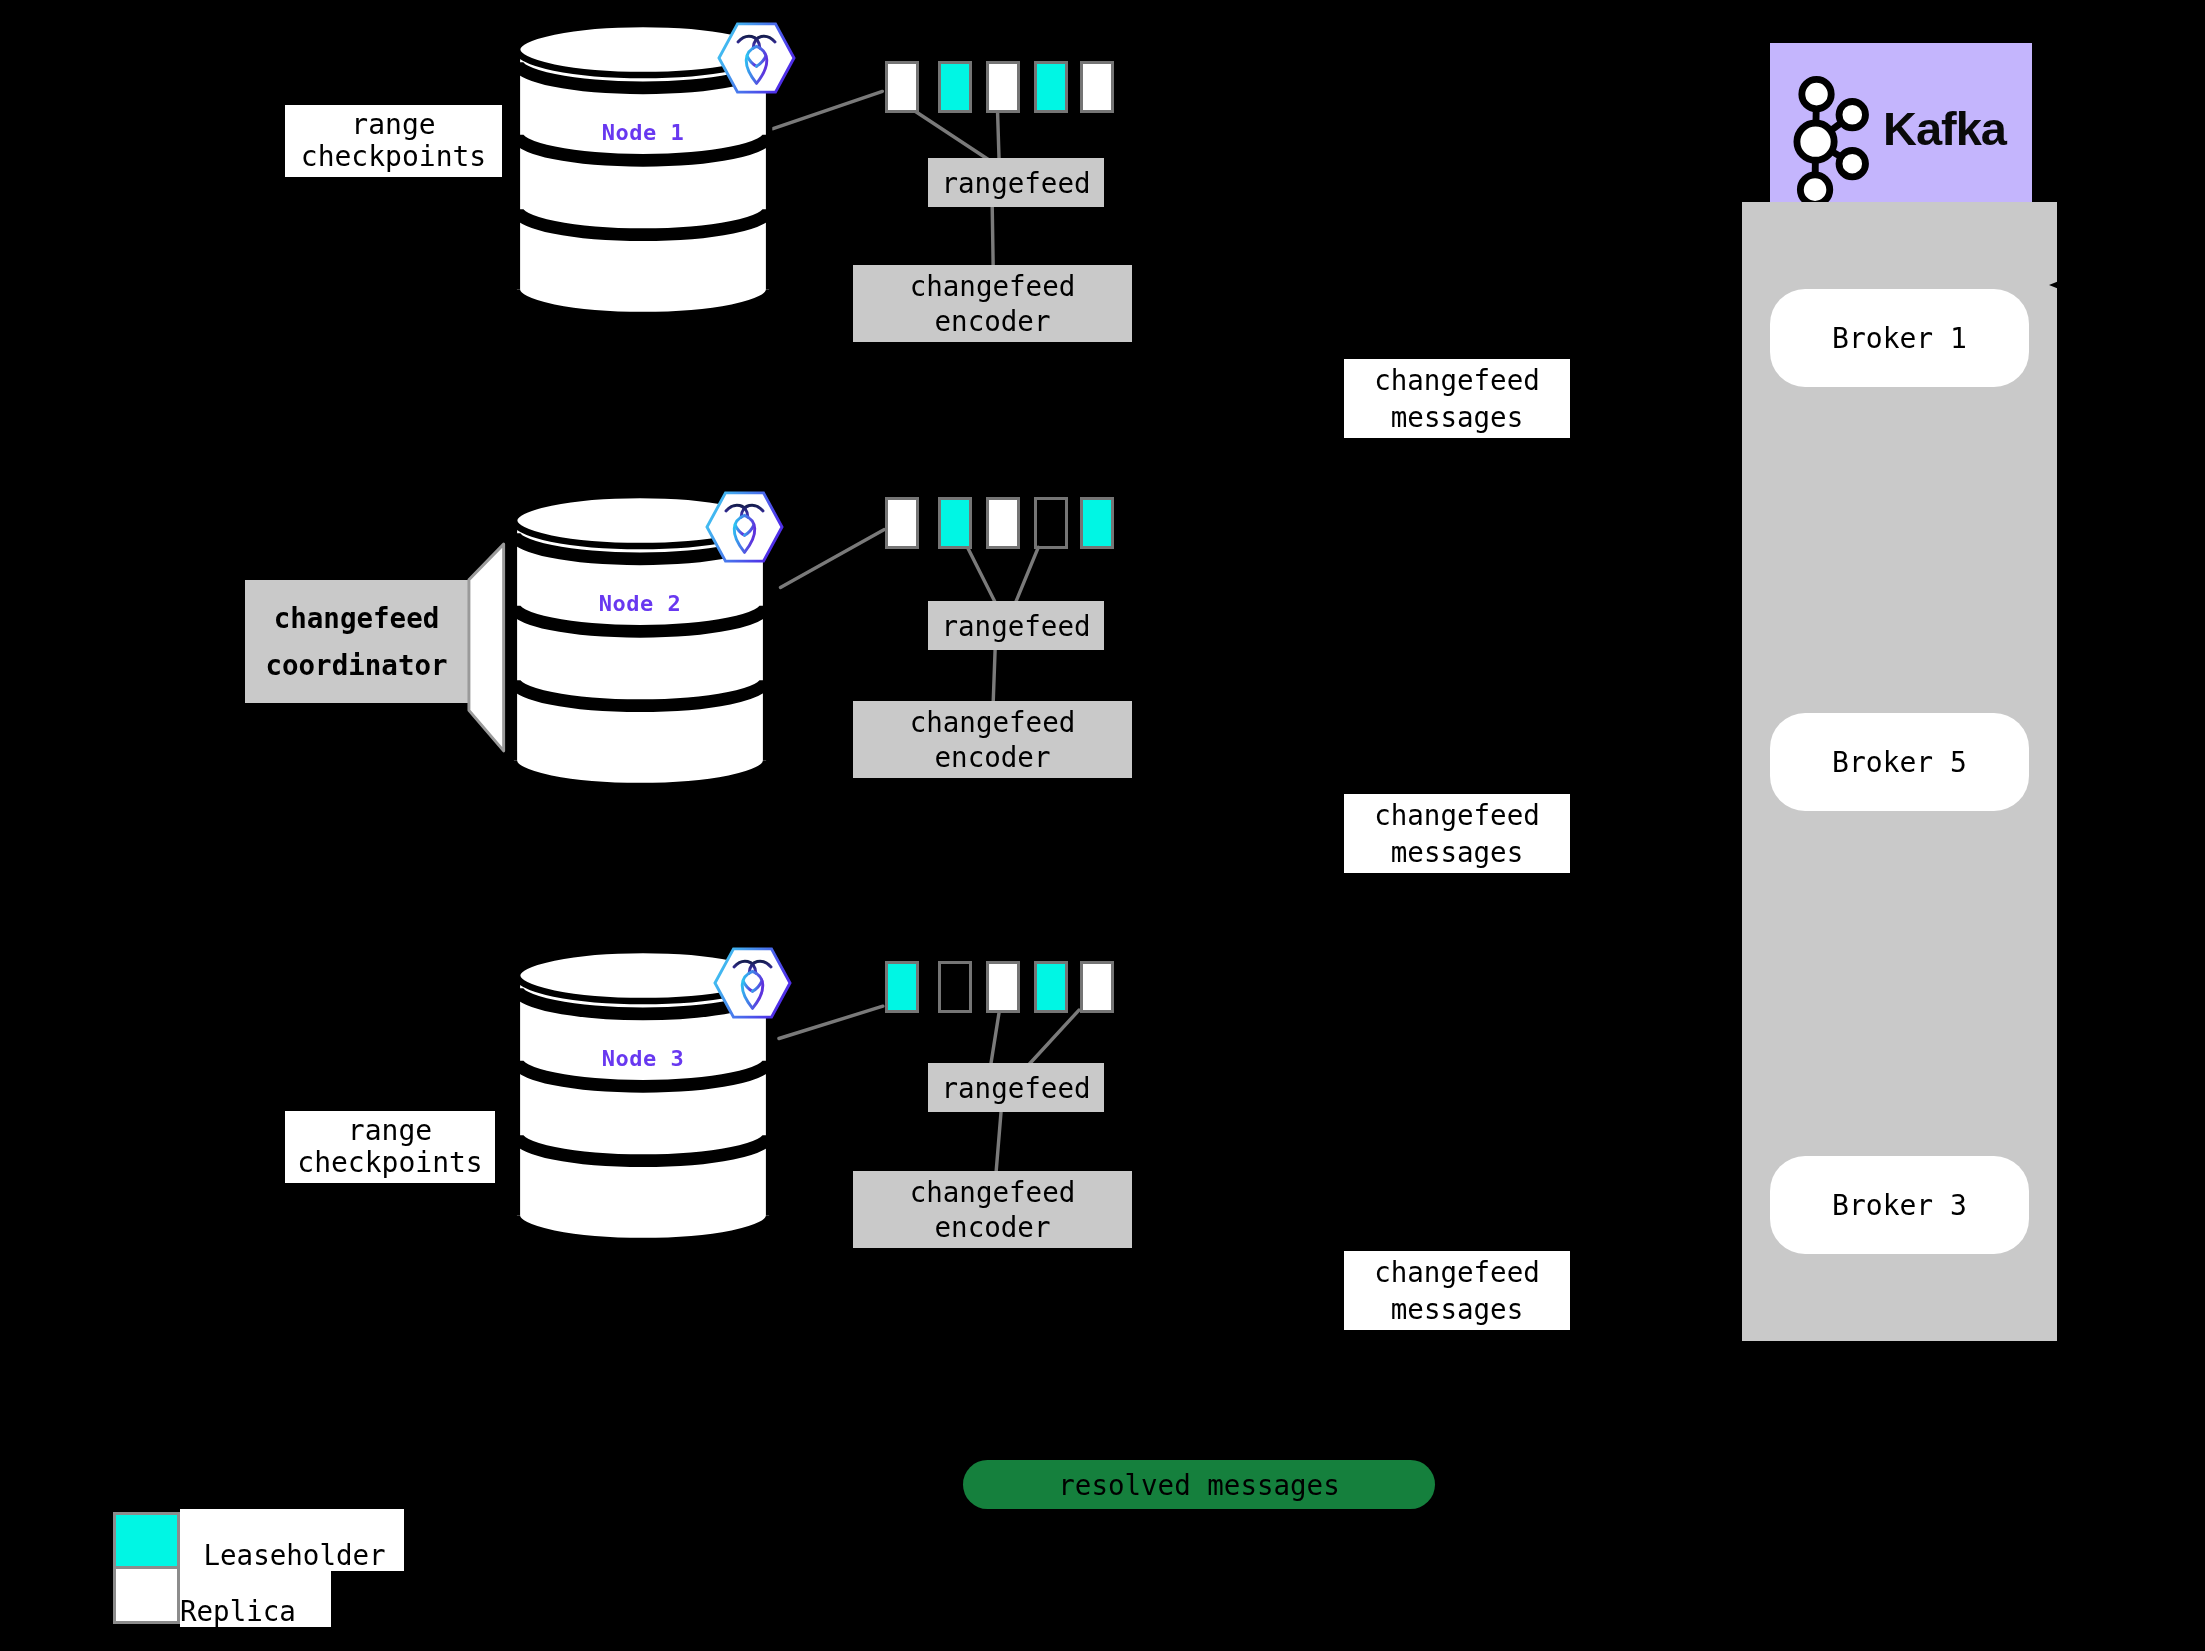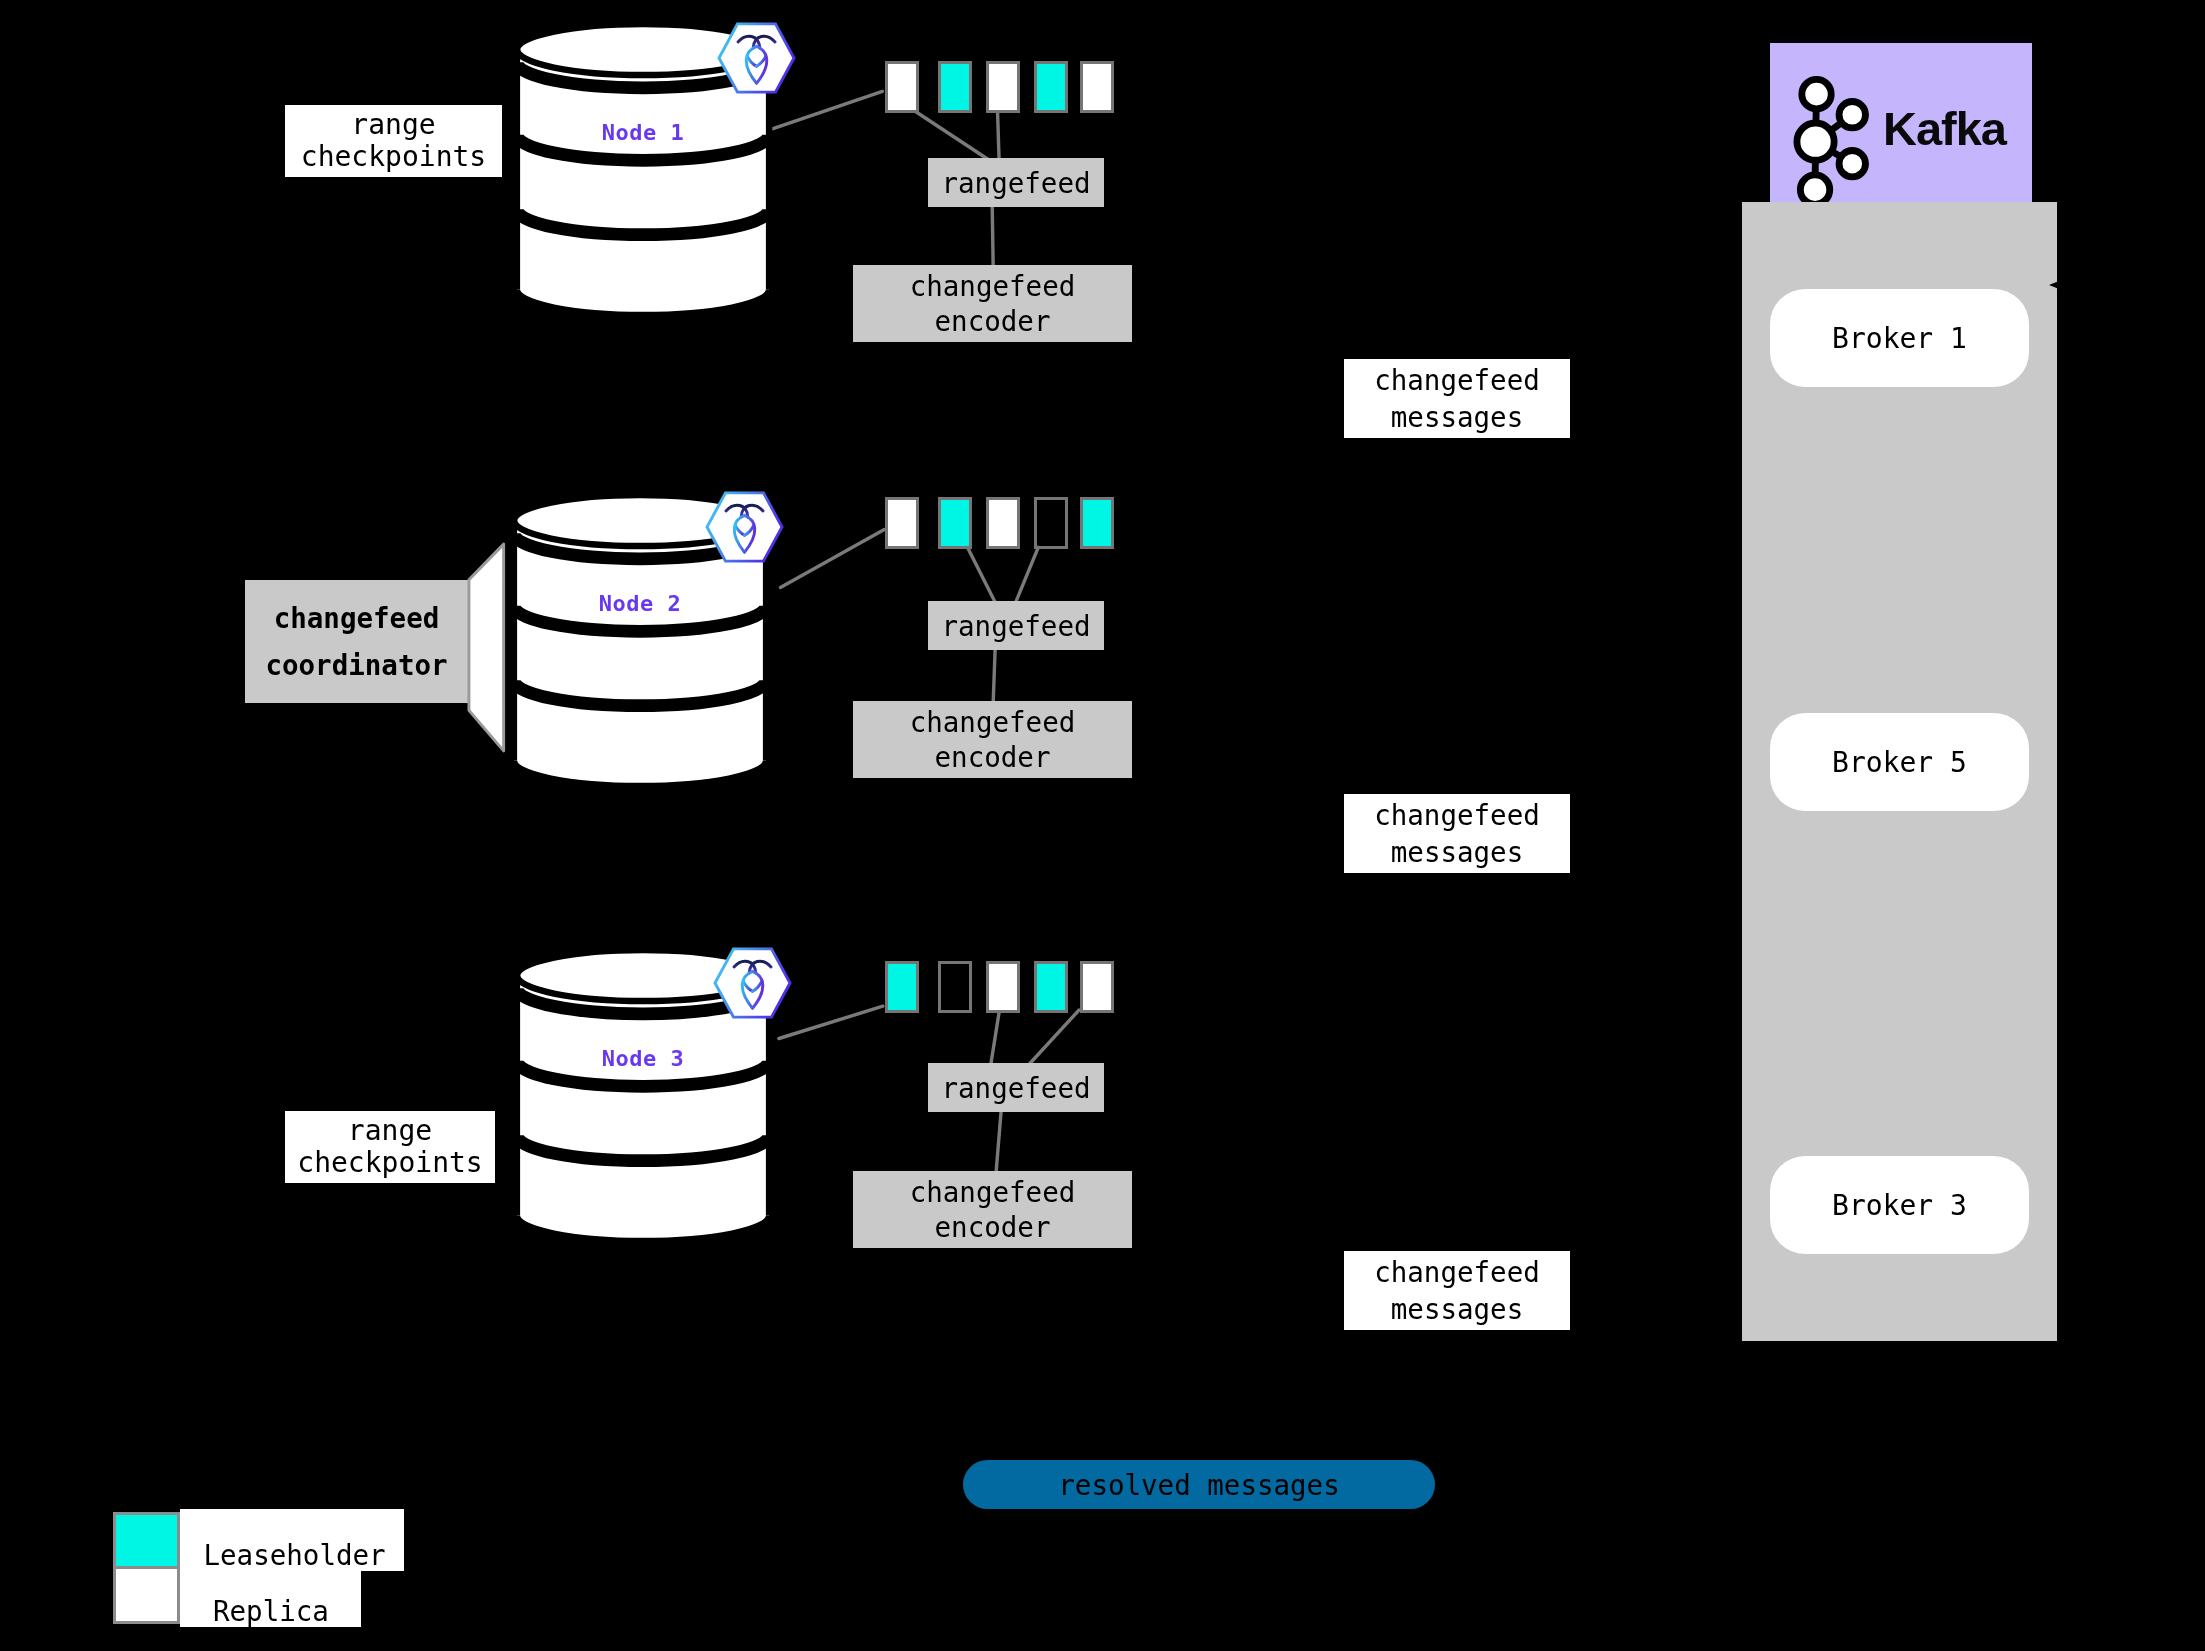--- a/index.html
+++ b/index.html
@@ -53,21 +53,21 @@
   .kafka-wordmark{position:absolute;left:113px;top:58px;font-family:"Liberation Sans","DejaVu Sans",sans-serif;
                   font-weight:bold;font-size:47px;color:#0a0a0a;letter-spacing:-1px;}
   .kafka-container{left:1742px;top:202px;width:315px;height:1139px;background:var(--panel,#c9c9c9);z-index:2;}
   .broker-box{left:1770px;width:259px;height:98px;background:#fff;border-radius:35px;z-index:3;
               display:flex;align-items:center;justify-content:center;font-size:28px;color:#000;}
   #broker-arrowhead{left:2049px;top:281px;width:0;height:0;z-index:4;
        border-top:4.9px solid transparent;border-bottom:4.9px solid transparent;
        border-right:10.3px solid #000;}
 
   
-  .resolved-pill{left:963px;top:1460px;width:472px;height:49px;background:#0369a1;border-radius:24.5px;
+  .resolved-pill{left:963px;top:1460px;width:472px;height:49px;background:#15803d;border-radius:24.5px;
                  z-index:2;display:flex;align-items:center;justify-content:center;font-size:27.5px;color:#000;}
 
   
   .legend-swatch{left:113px;width:67px;height:58px;box-sizing:border-box;
                  border:3.9px solid var(--outline2,#8c8c8c);z-index:2;}
   .legend-label{z-index:2;display:flex;align-items:flex-end;font-size:27.5px;color:#000;background:#fff;}
 </style>
 </head>
 <body>
 
@@ -276,18 +276,18 @@
 
   <div class="abs resolved-pill">
     <span>resolved messages</span>
   </div>
 
   <div class="abs legend-swatch" style="top:1512px;" data-kind="leaseholder"></div>
   <div class="abs legend-swatch" style="top:1566px;" data-kind="replica"></div>
   <div class="abs legend-label" style="left:180px;top:1509px;width:224px;height:62px;padding-left:23.5px;box-sizing:border-box;">
     <span>Leaseholder</span>
   </div>
-  <div class="abs legend-label" style="left:180px;top:1571px;width:181px;height:56px;padding-left:33px;box-sizing:border-box;">
+  <div class="abs legend-label" style="left:180px;top:1571px;width:151px;height:56px;box-sizing:border-box;">
     <span>Replica</span>
   </div>
 
 </div>
 
 
 </body></html>

